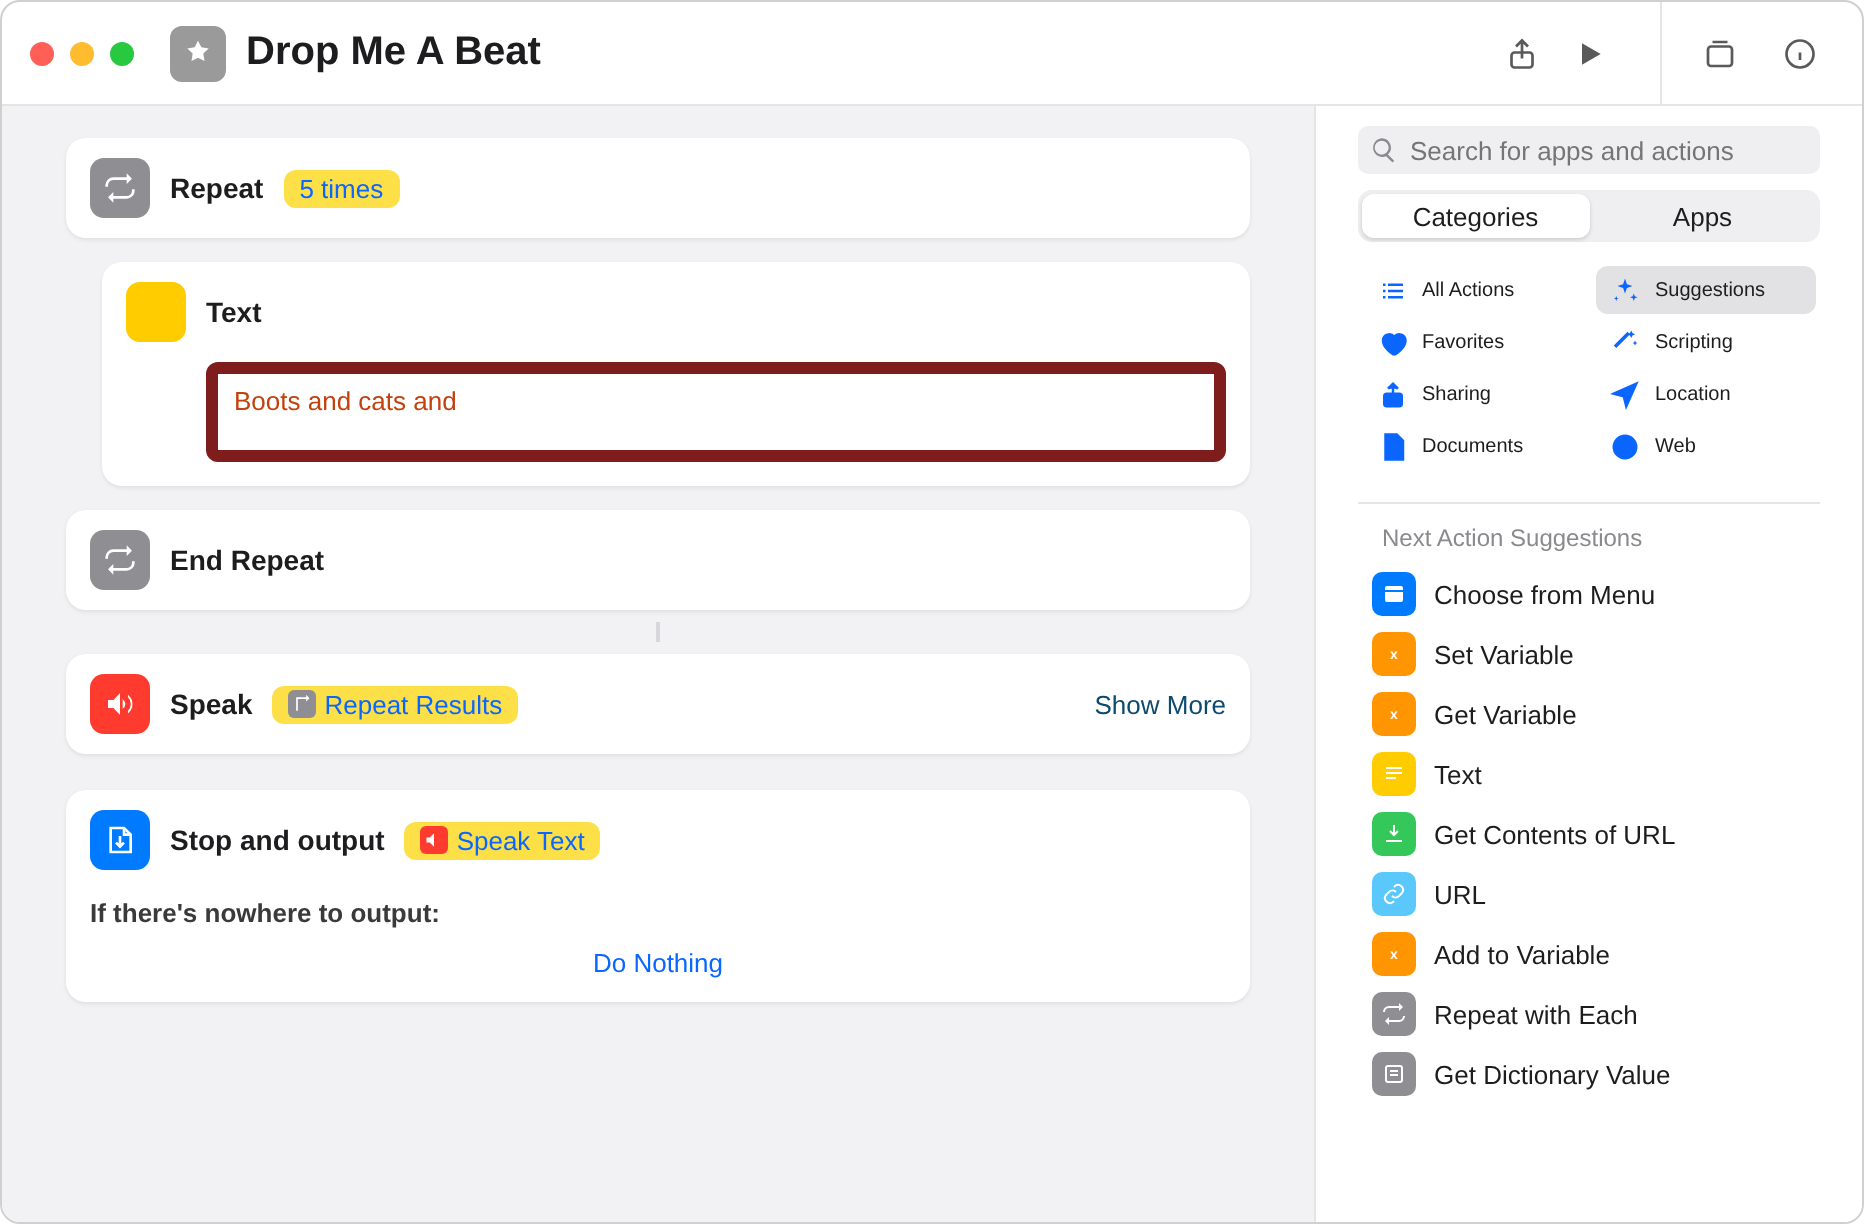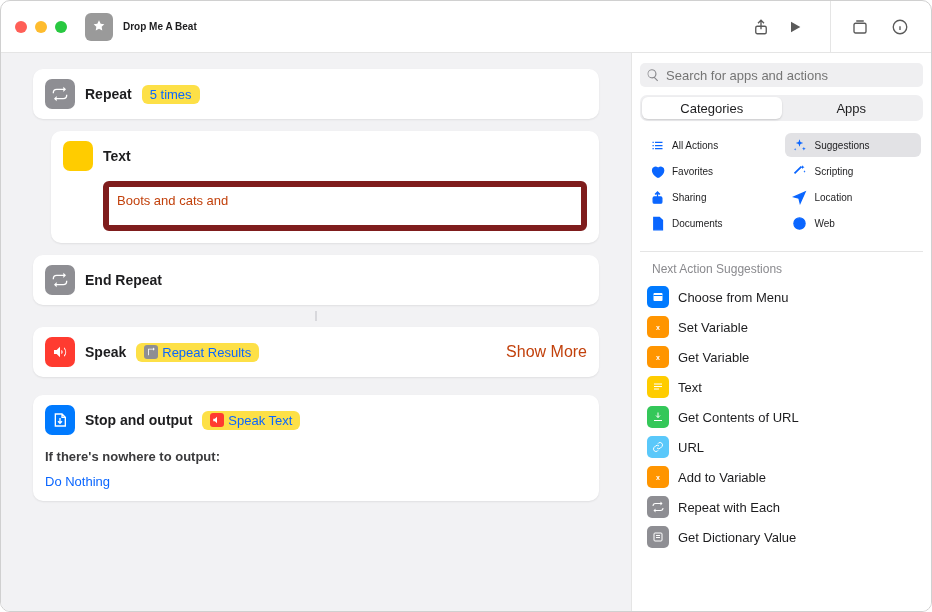--- a/index.html
+++ b/index.html
@@ -35,46 +35,46 @@
   .dot.red { background: #ff5f57; }
   .dot.yellow { background: #febc2e; }
   .dot.green { background: #28c840; }
   .app-icon {
     width: 28px; height: 28px; border-radius: 6px;
     background: #9a9a9a;
     display: flex; align-items: center; justify-content: center;
     margin-right: 10px;
   }
   .app-icon svg { width: 16px; height: 16px; fill: #fff; }
-  .title { font-size: 10px; font-weight: 600; }
+  .title { font-size: 20px; font-weight: 600; }
   .titlebar-spacer { flex: 1; }
   .tb-btn {
     width: 34px; height: 28px;
     display: flex; align-items: center; justify-content: center;
     color: #5a5a5a;
     border-radius: 6px;
   }
   .tb-divider { width: 1px; height: 52px; background: #e5e5e5; margin: 0 12px 0 18px; }
   .tb-section-right { display: flex; align-items: center; gap: 6px; }
 
   
   .body { flex: 1; display: flex; overflow: hidden; }
   .editor {
     flex: 1;
     background: #f2f2f4;
     padding: 16px 32px;
     overflow-y: auto;
   }
   .sidebar {
-    width: 300px;
+    width: 274px;
     border-left: 1px solid #e5e5e5;
     display: flex;
     flex-direction: column;
     background: #fff;
-    padding: 10px 8px;
+    padding: 10px 21px;
     gap: 8px;
   }
 
   
   .card {
     background: #fff;
     border-radius: 10px;
     box-shadow: 0 1px 2px rgba(0,0,0,0.08);
     margin-bottom: 12px;
   }
@@ -119,31 +119,32 @@
   }
   .param-pill .mini-icon {
     width: 14px; height: 14px; border-radius: 3px;
     display: flex; align-items: center; justify-content: center;
   }
   .param-pill .mini-icon svg { width: 10px; height: 10px; fill: #fff; }
   .param-pill .mini-icon.gray { background: #8e8e93; }
   .param-pill .mini-icon.red { background: #ff3b30; }
   .show-more {
     margin-left: auto;
-    color: #c2410c;
-    font-size: 16px;
+    color: #0c4a6e;
+    font-size: 13px;
   }
   .subrow {
     padding: 4px 12px 10px 12px;
     font-size: 13px;
     color: #3a3a3c;
     font-weight: 600;
   }
   .do-nothing {
     padding: 0 12px 12px 12px;
+    text-align: center;
   }
   .do-nothing span {
     color: #0a66ff;
     font-weight: 500;
   }
   .link-connector {
     height: 10px;
     margin: -6px auto 6px auto;
     width: 2px;
     background: #d8d8dc;

